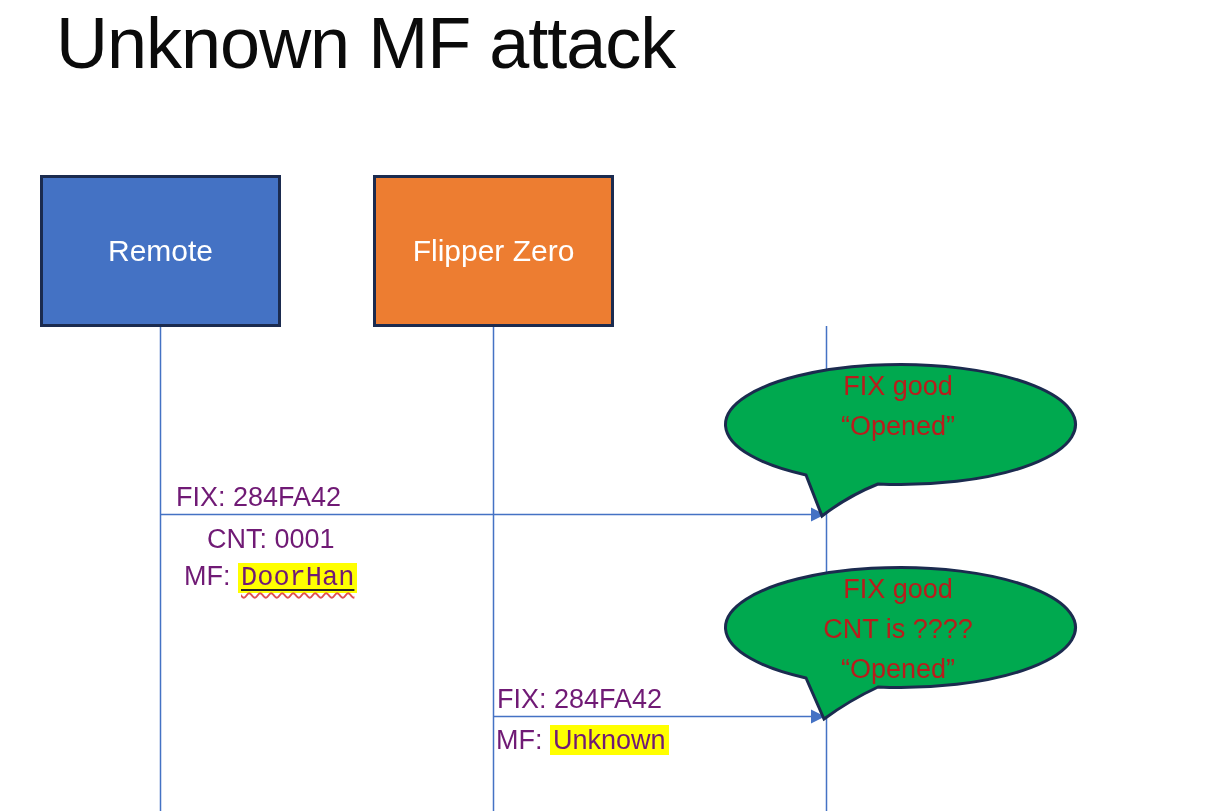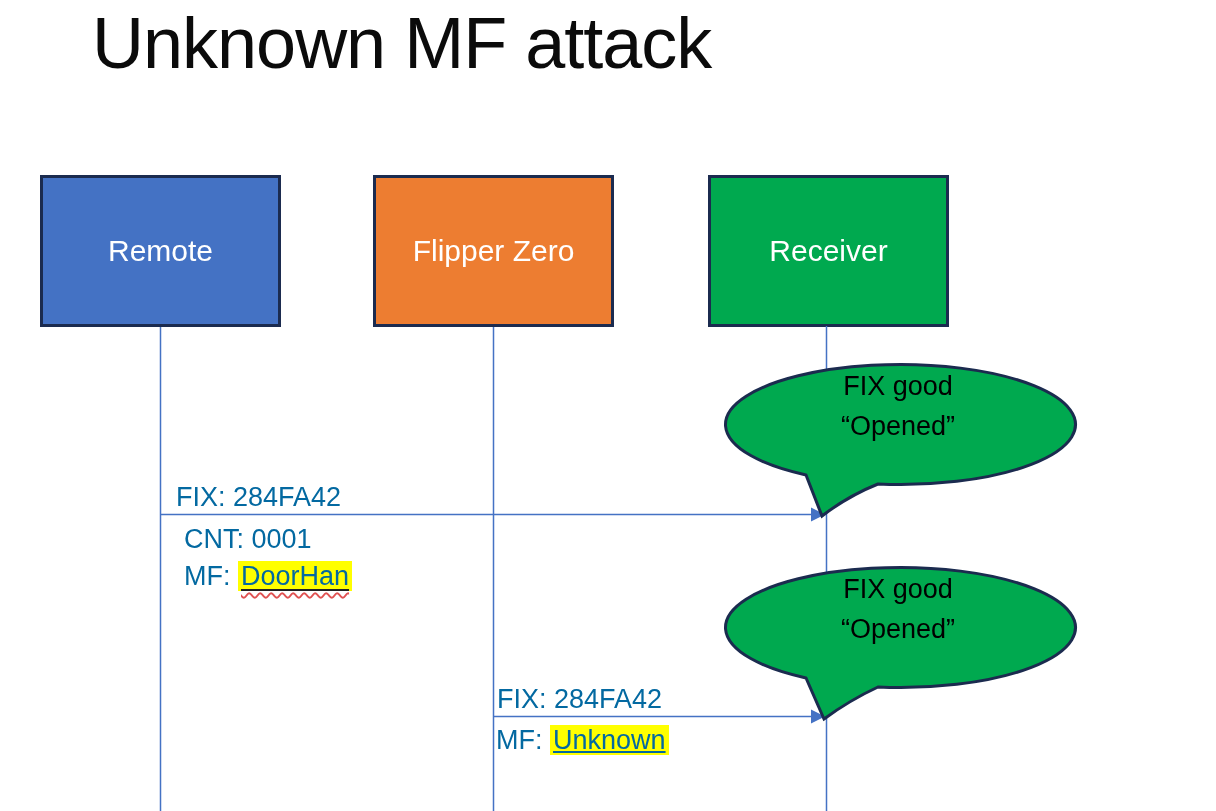--- a/index.html
+++ b/index.html
@@ -14,21 +14,20 @@
   }
   .title {
     position: absolute;
     left: 56px;
     top: 2px;
     font-size: 72px;
     font-weight: 300;
     letter-spacing: -1px;
     color: #0b0b0b;
     white-space: nowrap;
-    margin-left: 36px;
   }
   .actor {
     position: absolute;
     top: 175px;
     width: 241px;
     height: 152px;
     border: 3px solid #1B2B4F;
     box-sizing: border-box;
     display: flex;
     align-items: center;
@@ -54,37 +53,39 @@
     stroke-width: 3;
     stroke-linejoin: miter;
   }
   .callout-text {
     position: absolute;
     left: 723px;
     width: 350px;
     text-align: center;
     font-size: 27px;
     line-height: 40px;
-    color: #000000;
+    color: #b91c1c;
   }
   .msg-label {
     position: absolute;
     font-size: 27px;
     line-height: 37px;
-    color: #0369a1;
+    color: #701a75;
     white-space: nowrap;
+    text-align: center;
   }
-  .hl { background: #FFFF00; padding: 0 3px; text-decoration: underline; }
+  .hl { background: #FFFF00; padding: 0 3px; }
   .spell {
     text-decoration-line: underline;
     text-decoration-style: wavy;
     text-decoration-color: #E05252;
     text-decoration-thickness: 2px;
     text-underline-offset: 7px;
     text-decoration-skip-ink: none;
+    font-family: Liberation Mono, monospace;
   }
   .under {
     text-decoration-line: underline;
     text-decoration-style: solid;
     text-decoration-color: #222;
     text-decoration-thickness: 2px;
     text-underline-offset: 4px;
     text-decoration-skip-ink: none;
   }
 </style>
@@ -93,23 +94,20 @@
 
 <div class="slide">
 
   <div class="title">Unknown MF attack</div>
 
   <div class="actor remote">
     <span>Remote</span>
   </div>
   <div class="actor flipper">
     <span>Flipper Zero</span>
-  </div>
-  <div class="actor receiver">
-    <span>Receiver</span>
   </div>
 
   <svg class="overlay" viewBox="0 0 1216 811" aria-hidden="true">
     <line class="lifeline" x1="160.5" y1="327" x2="160.5" y2="811"></line>
     <line class="lifeline" x1="493.5" y1="327" x2="493.5" y2="811"></line>
     <line class="lifeline" x1="826.5" y1="326" x2="826.5" y2="811"></line>
 
     <g>
       <line class="msg-line" x1="160.5" y1="514.5" x2="813" y2="514.5"></line>
       <polygon class="arrow-head" points="811,507.5 825,514.5 811,521.5"></polygon>
@@ -122,20 +120,21 @@
     <path class="callout" d="M 806 475 A 175 60 0 1 1 878 484 Q 848 496 822 516 Z"></path>
     <path class="callout" d="M 806 678 A 175 60 0 1 1 878 687 Q 850 700 824 719 Z"></path>
   </svg>
 
   <div class="callout-text" style="top:366px">
     <div>FIX good</div>
     <div>“Opened”</div>
   </div>
   <div class="callout-text" style="top:569px">
     <div>FIX good</div>
+    <div>CNT is ????</div>
     <div>“Opened”</div>
   </div>
 
   <div class="msg-label" style="left:176px; top:479px">FIX: 284FA42</div>
 
   <div class="msg-label" style="left:184px; top:521px">
     <div>CNT: 0001</div>
     <div>
       <span>MF: </span><span class="spell"><span class="hl under">DoorHan</span></span>
     </div>

